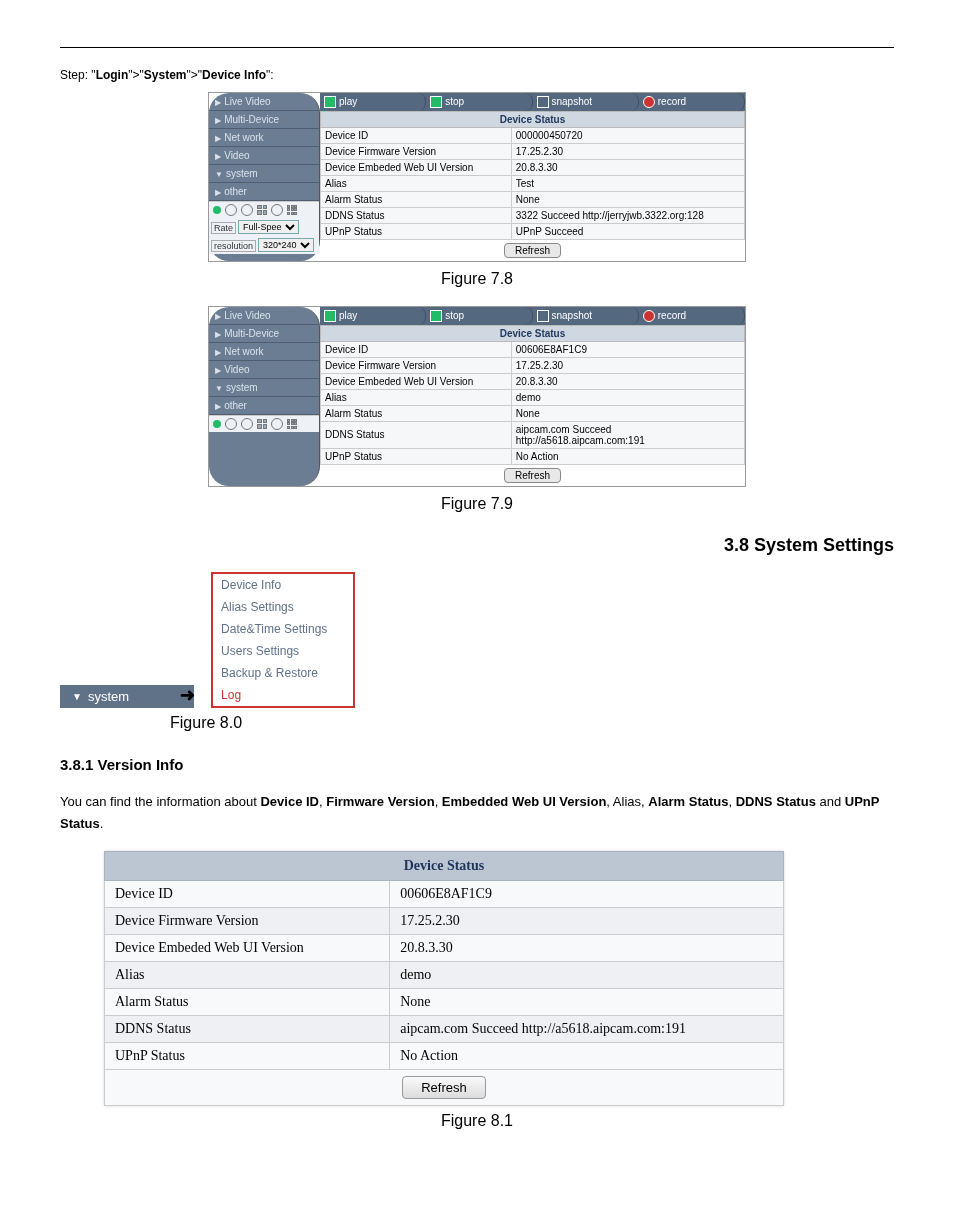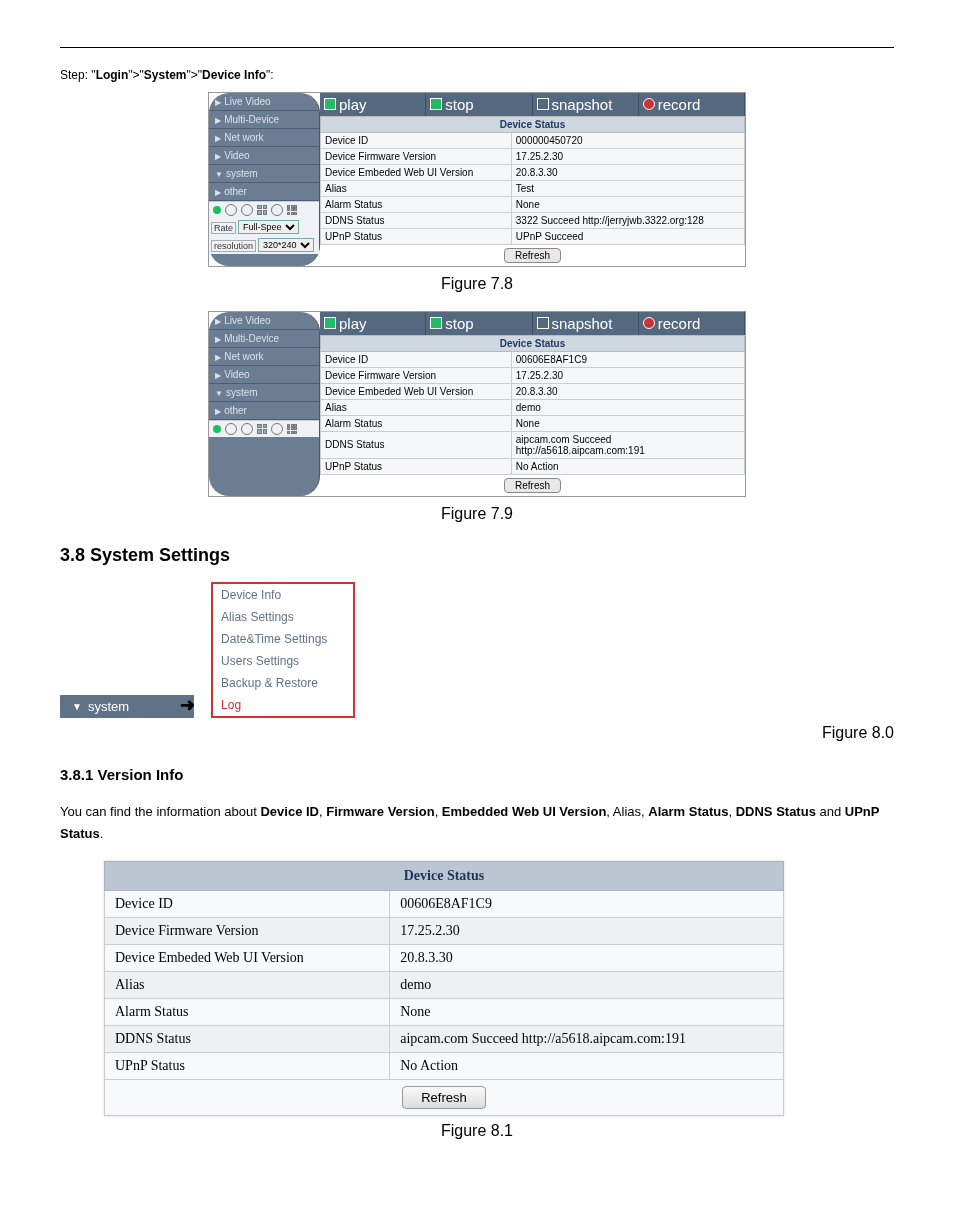--- a/index.html
+++ b/index.html
@@ -72,26 +72,27 @@
   .panel .sidebar .rate-row select{font-size:9px;border:1px solid #7aa;}
   .panel .content { flex:1; background:#fff; }
   .panel .topbar {
     background: #546880;
     display:flex;
   }
   .panel .topbar .btn {
     flex:1;
     padding: 3px 4px;
     color:#fff;
-    font-size:15px;
+    font-size:10px;
     display:flex;
     align-items:center;
     gap:3px;
     border-right:1px solid #3f4f62;
     cursor:pointer;
+    border-radius:8px;
   }
   .panel .topbar .ico{width:10px;height:10px;display:inline-block;border:1px solid #fff;}
   .panel .topbar .ico.play{background:#2b6;}
   .panel .topbar .ico.stop{background:#2b6;}
   .panel .topbar .ico.snap{background:transparent;}
   .panel .topbar .ico.rec{background:#c33;border-radius:50%;}
   .panel .dstable {
     width:100%;
     border-collapse: collapse;
     font-size:10px;
@@ -107,21 +108,21 @@
   .panel .dstable td {
     padding:2px 4px;
     border:1px solid #ccc;
     background:#f6f7f9;
   }
   .panel .refresh-row { text-align:center; padding:3px; }
   .panel .refresh-row button {
     font-size:10px;padding:1px 10px;border:1px solid #888;background:#e8e8e8;border-radius:4px;cursor:pointer;
   }
   .figcap { text-align:center; font-size:16px; margin: 6px 0 18px; }
-  h2.section { font-size:18px; font-weight:bold; margin: 22px 0 16px; }
+  h2.section { font-size:18px; font-weight:bold; margin: 22px 0 16px; text-align: right; }
   h3.subsection { font-size:15px; font-weight:bold; margin: 24px 0 18px; }
   .sys-settings-wrap {
     display:flex; align-items: flex-end; gap:16px;
   }
   .sys-btn {
     background: #5f7288;
     color:#fff;
     padding: 4px 12px;
     font-size:13px;
     display:flex;align-items:center;gap:6px;
@@ -403,21 +404,21 @@
     <div id="menu-items">
         <div class="mi">Device Info</div>
         <div class="mi">Alias Settings</div>
         <div class="mi">Date&amp;Time Settings</div>
         <div class="mi">Users Settings</div>
         <div class="mi">Backup &amp; Restore</div>
         <div class="mi hi">Log</div>
       </div>
   </div>
 </div>
-<div class="figcap" style="text-align:right;margin-left:68px;">Figure 8.0</div>
+<div class="figcap" style="text-align:left;margin-left:110px;">Figure 8.0</div>
 
 <h3 class="subsection">3.8.1 Version Info</h3>
 
 <p class="body-para">
   <span>You can find the information about </span><span class="bold">Device ID</span><span>, </span><span class="bold">Firmware Version</span><span>, </span><span class="bold">Embedded Web UI Version</span><span>, Alias, </span><span class="bold">Alarm Status</span><span>, </span><span class="bold">DDNS Status</span><span> and </span><span class="bold">UPnP Status</span><span>.</span>
 </p>
 
 <table class="big-table">
   <tbody>
       <tr>

